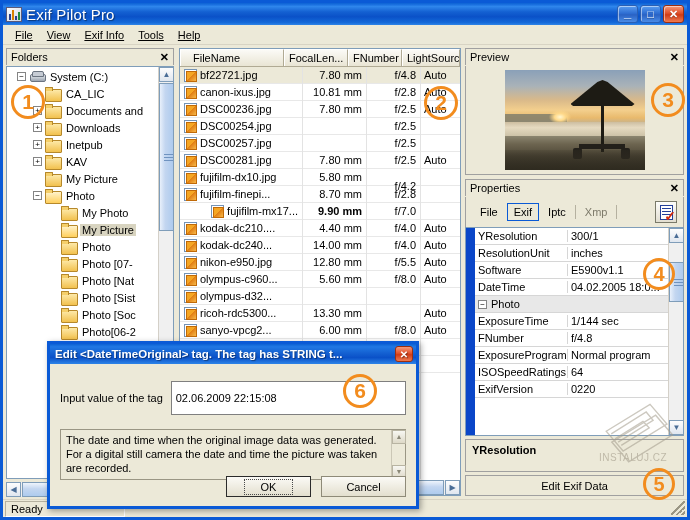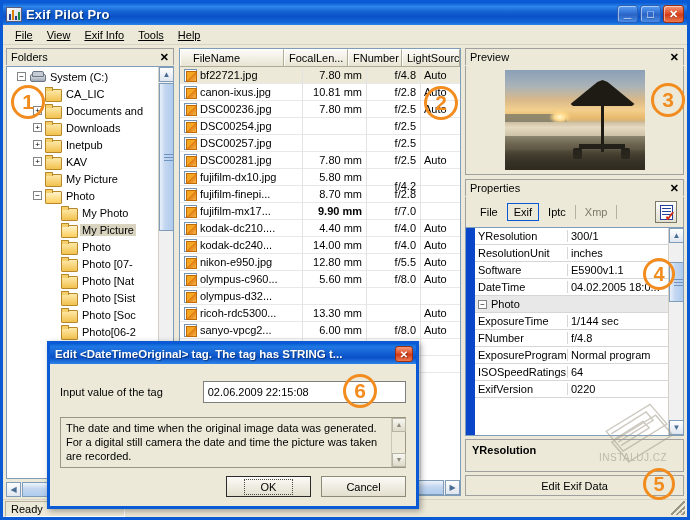--- a/index.html
+++ b/index.html
@@ -39,21 +39,21 @@
     overflow: hidden;
   }
   .title-icon i {
     position: absolute; display: block; bottom: 1px; width: 2px; background: #2b3f8c;
   }
   .title-icon i:nth-child(1){ left:2px; height:6px; }
   .title-icon i:nth-child(2){ left:5px; height:10px; background:#d88000;}
   .title-icon i:nth-child(3){ left:8px; height:4px; }
   .title-icon i:nth-child(4){ left:11px; height:8px; background:#1f8a3a;}
   .title-text {
-    color: #fff; font-weight: bold; font-size: 13px;
+    color: #fff; font-weight: normal; font-size: 15px;
     text-shadow: 1px 1px 1px rgba(0,0,0,.45);
     letter-spacing: .2px;
   }
   .title-btns { margin-left: auto; display: flex; gap: 2px; margin-right: 3px; }
   .tbtn {
     width: 21px; height: 18px; border: 1px solid #2a5fb4;
     border-radius: 3px; position: relative; cursor: default;
     background: linear-gradient(to bottom,#5b9ef0,#2f6fd4 45%,#2a62c4 55%,#4a8be5);
     box-shadow: inset 1px 1px 0 rgba(255,255,255,.5);
   }
@@ -360,24 +360,23 @@
   .dlg-title .x {
     margin-left:auto; margin-right:3px; width:18px; height:16px;
     background: linear-gradient(to bottom,#f69a7a,#e0502a 45%,#cf3b16 55%,#ef7a50);
     border:1px solid #9c2e10; border-radius:3px;
     display:flex;align-items:center;justify-content:center; font-size:10px; color:#fff;
   }
   .dlg-body { position:absolute; left:0; right:0; top:20px; bottom:0; padding:0 10px;}
   .dlg-row1 { display:flex; align-items:center; margin-top:17px;}
   .dlg-lbl { font-size:11px; margin-right:8px;}
   .dlg-input {
-    flex:1; height:22px; background:#fff; border:1px solid #7f7f7f;
+    flex:1; height:34px; background:#fff; border:1px solid #7f7f7f;
     font-size:11px; padding:2px 4px; display:flex; align-items:center;
     color:#000;
-    margin-left:32px;
   }
   .dlg-desc {
     margin-top:14px; height:51px; background:#ece9d8; border:1px solid #9a9684;
     position:relative; padding:3px 18px 3px 5px; font-size:11px; line-height:14px;
   }
   .desc-sb { position:absolute; right:0; top:0; bottom:0; width:14px; background:#ece9d8;
              border-left:1px solid #cbc7b6;}
   .desc-sb .a {
     position:absolute; left:0; width:14px; height:14px;
     background:linear-gradient(to bottom,#f7f7f2,#ded9c8); border:1px solid #b8b4a2;
@@ -641,21 +640,21 @@
             <div class="lv-row">
               <div class="lv-cell c0" style="width: 122px;">
                 <span class="jpgicon"></span>
                 <span>fujifilm-finepi...</span>
               </div>
               <div class="lv-cell num" style="width: 64px;">8.70 mm</div>
               <div class="lv-cell num" style="width: 54px;">f/2.8</div>
               <div class="lv-cell" style="width: 70px; flex: 1 1 0%;"></div>
             </div>
             <div class="lv-row">
-              <div class="lv-cell c0" style="width: 122px;">
+              <div class="lv-cell c0" style="width: 122px; justify-content: flex-end;">
                 <span class="jpgicon"></span>
                 <span>fujifilm-mx17...</span>
               </div>
               <div class="lv-cell num" style="width: 64px; font-weight: bold;">9.90 mm</div>
               <div class="lv-cell num" style="width: 54px;">f/7.0</div>
               <div class="lv-cell" style="width: 70px; flex: 1 1 0%;"></div>
             </div>
             <div class="lv-row">
               <div class="lv-cell c0" style="width: 122px;">
                 <span class="jpgicon"></span>

